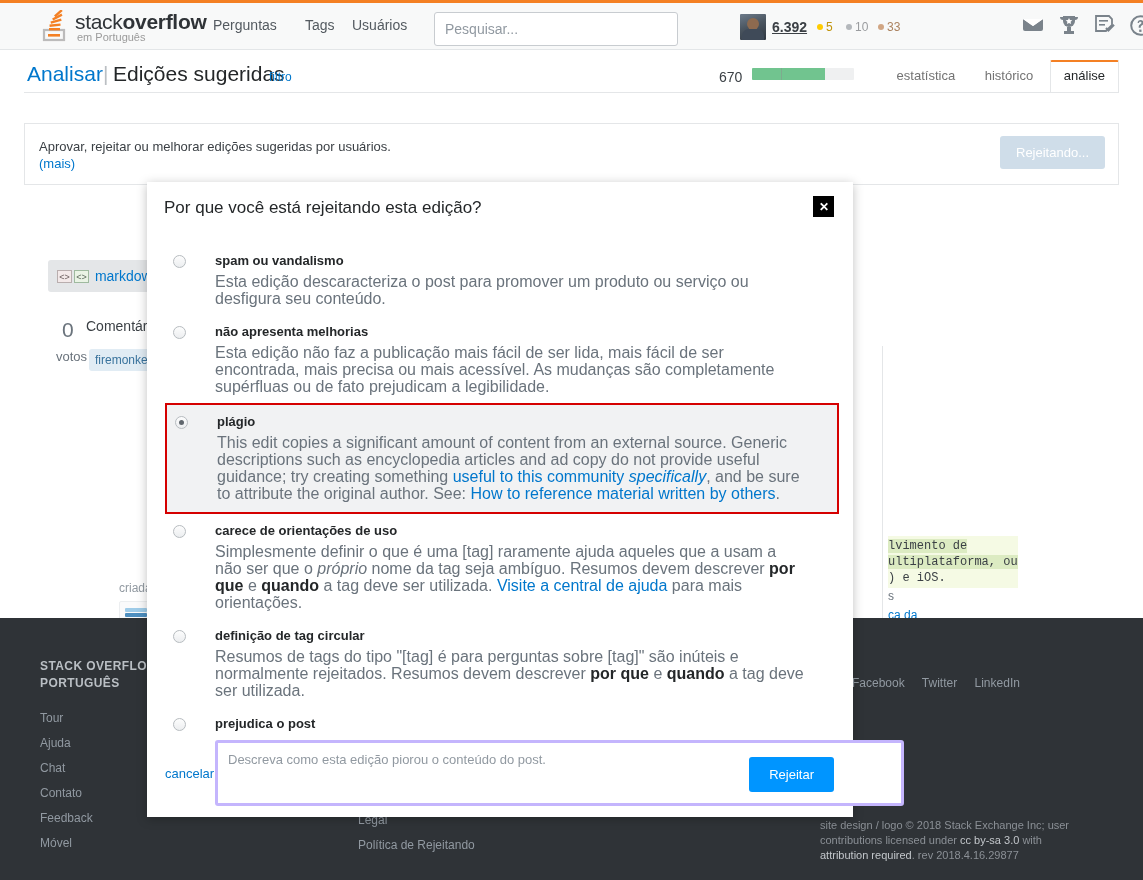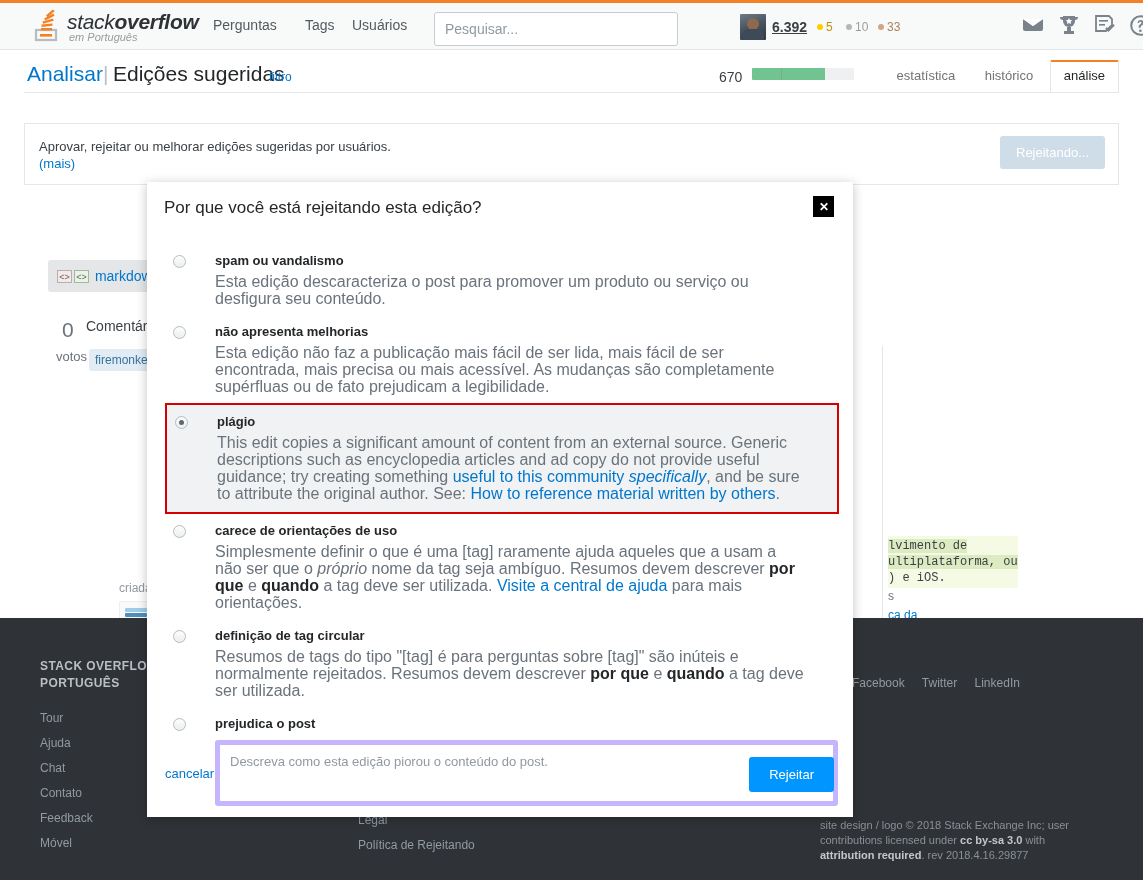--- a/index.html
+++ b/index.html
@@ -22,21 +22,21 @@
   }
 
   
   .header {
     position: absolute; top: 3px; left: 0; width: 1143px; height: 47px;
     background: #f8f9f9;
     border-bottom: 1px solid #e3e6e8;
   }
   .hdr-inner { position: relative; width: 1143px; height: 47px; }
 
-  .logo { position: absolute; left: 34px; top: 5px; width: 172px; height: 38px; font-style: italic; }
+  .logo { position: absolute; left: 42px; top: 5px; width: 172px; height: 38px; }
   .logo-mark { position: absolute; left: 0; top: 2px; width: 28px; height: 32px; }
   .logo-text {
     position: absolute; left: 33px; top: 2px;
     font-size: 21px; color: #2f3337; letter-spacing: -0.3px;
     white-space: nowrap;
   }
   .logo-text b { font-weight: 700; }
   .logo-text span.light { font-weight: 400; }
   .logo-sub {
     position: absolute; left: 35px; top: 23px;
@@ -268,21 +268,21 @@
   }
   .f-link { display: block; color: #9199a1; text-decoration: none; line-height: 25px; }
   .f-c1 { left: 40px; top: 40px; }
   .f-c2 { left: 358px; top: 40px; }
   .f-social { position: absolute; left: 852px; top: 58px; font-size: 12px; }
   .f-social a { color: #9199a1; text-decoration: none; margin-right: 14px; }
   .f-legal {
     position: absolute; left: 820px; top: 818px; width: 300px;
     font-size: 11px; color: #8b9096; line-height: 15px;
   }
-  .f-legal b { color: #c3c7cb; font-weight: 700; }
+  .f-legal b { color: #c3c7cb; font-weight: 400; }
 
   
   .modal {
     position: absolute; left: 147px; top: 182px;
     width: 706px; height: 635px;
     background: #ffffff;
     box-shadow: 0 2px 10px rgba(0,0,0,.25);
     z-index: 50;
   }
   .modal-title {
@@ -328,22 +328,22 @@
   .opt.selected .opt-desc { padding-left: 22px; }
   .opt-label-inner { padding-left: 22px; display: block; }
   .opt-desc a { color: #0077cc; text-decoration: none; }
   .opt-desc i { font-style: italic; }
   .opt-desc b { color: #242729; font-weight: 700; }
 
   .harm-area { position: relative; padding: 8px 48px 8px 46px; }
   .harm-area .radio { left: 26px; }
   .harm-textarea {
     margin-left: 22px; margin-top: 8px;
-    width: 623px; height: 66px;
-    border: 5px solid #c4b5fd; border-radius: 3px;
+    width: 689px; height: 66px;
+    border: 3px solid #c4b5fd; border-radius: 3px;
     padding: 9px 10px; resize: none;
     font-family: "Liberation Sans", sans-serif; font-size: 13px;
     color: #3b4045; outline: none;
   }
   .harm-textarea::placeholder { color: #9199a1; }
 
   .modal-footer {
     position: absolute; left: 0; bottom: 0; width: 706px; height: 78px;
   }
   .btn-cancel {

